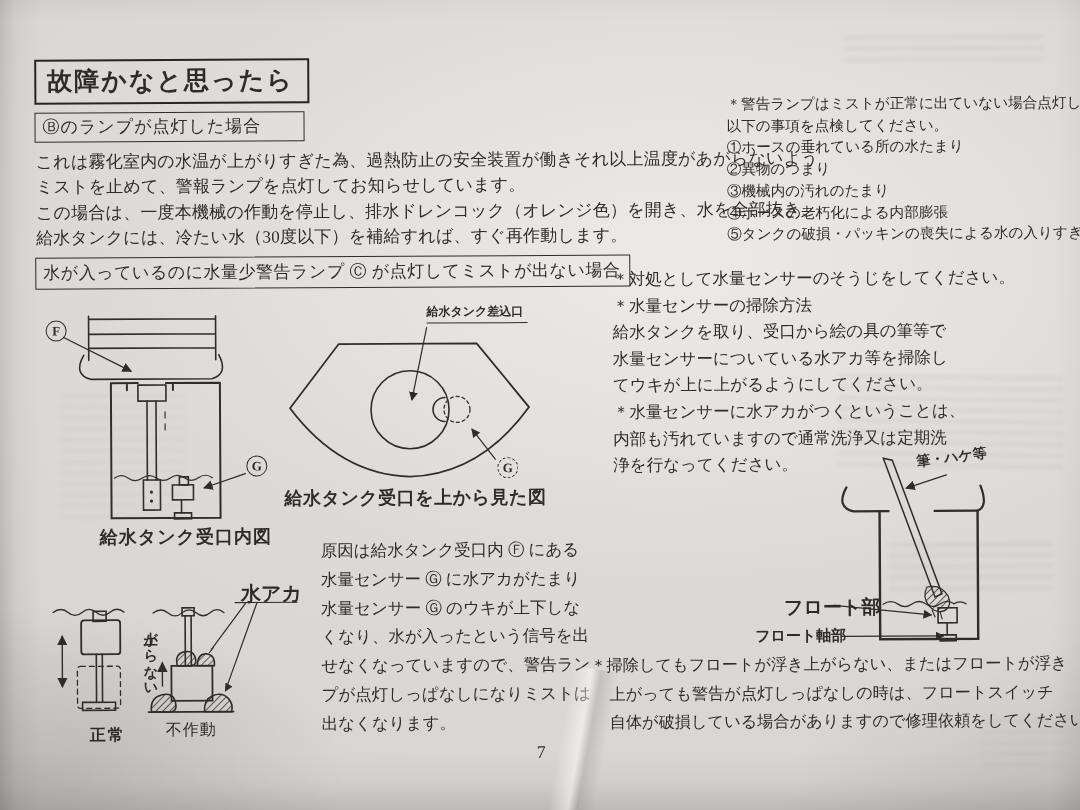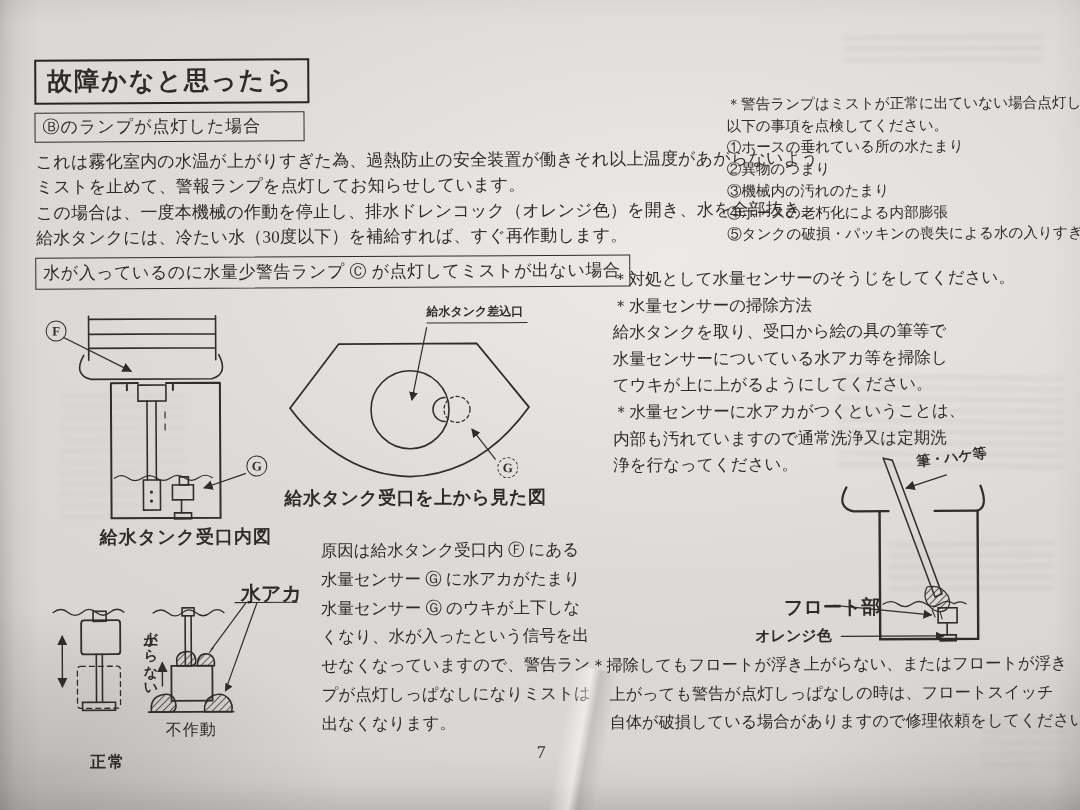--- a/index.html
+++ b/index.html
@@ -34,21 +34,21 @@
   .repair-note{left:589px;top:652px;font-size:16.2px;line-height:28.6px;}
   .repair-note .ln + .ln{margin-left:19px;}
   .page-num{left:535px;top:742px;font-size:18px;}
 
   .wash-instr{left:746px;top:533px;font-size:15px;line-height:20.5px;font-weight:600;}
   .float-label{left:766px;top:596px;font-size:19px;font-weight:600;margin-left:17px;}
   .shaft-label{left:754px;top:628px;font-size:15px;font-weight:600;}
   .brush-label{left:916px;top:451px;font-size:14px;font-weight:600;transform:rotate(-7deg);}
   .mizuaka{left:240px;top:579px;font-size:20px;font-weight:700;}
   .agaranai{left:140px;top:619px;font-size:14px;font-weight:600;writing-mode:vertical-rl;letter-spacing:1px;}
-  .normal-cap{left:88px;top:750px;font-size:16px;font-weight:700;letter-spacing:2px;}
+  .normal-cap{left:88px;top:723px;font-size:16px;font-weight:700;letter-spacing:2px;}
   .stuck-cap{left:164px;top:718px;font-size:16px;font-weight:400;letter-spacing:1px;}
   .recep-cap{left:99px;top:523px;font-size:18px;font-weight:700;letter-spacing:1px;}
   .topview-cap{left:284px;top:485px;font-size:18px;font-weight:700;letter-spacing:0.5px;}
   .insert-label{left:427px;top:303px;font-size:12px;font-weight:700;border-bottom:1.6px solid #2d2c29;padding:0 4px 2px 0;}
 
   .circ{position:absolute;border:1.4px solid #2d2c29;border-radius:50%;width:19px;height:19px;
     line-height:19px;text-align:center;font-size:13px;font-weight:600;}
   .circ.dashed{border-style:dashed;}
 
   .smudge{position:absolute;filter:blur(2px);opacity:0.13;
@@ -196,21 +196,21 @@
   <div class="circ" style="left:246px;top:454px;">G</div>
   <div class="circ dashed" style="left:497px;top:457px;">G</div>
 
   <div class="abs mizuaka">水アカ</div>
   <div class="abs agaranai">上がらない</div>
   <div class="abs normal-cap">正常</div>
   <div class="abs stuck-cap">不作動</div>
 
   <div class="abs brush-label">筆・ハケ等</div>
   <div class="abs float-label">フロート部</div>
-  <div class="abs shaft-label">オレンジ色</div>
+  <div class="abs shaft-label">フロート軸部</div>
 
   <div class="abs page-num">7</div>
 
   <div class="smudge" style="left:845px;top:38px;width:200px;height:30px;"></div>
   <div class="smudge" style="left:838px;top:378px;width:225px;height:92px;transform:rotate(1deg);"></div>
   <div class="smudge" style="left:888px;top:545px;width:165px;height:48px;"></div>
   <div class="smudge" style="left:60px;top:392px;width:125px;height:125px;opacity:0.07;"></div>
   <div class="smudge" style="left:980px;top:722px;width:85px;height:55px;opacity:0.08;"></div>
 </div>
 

